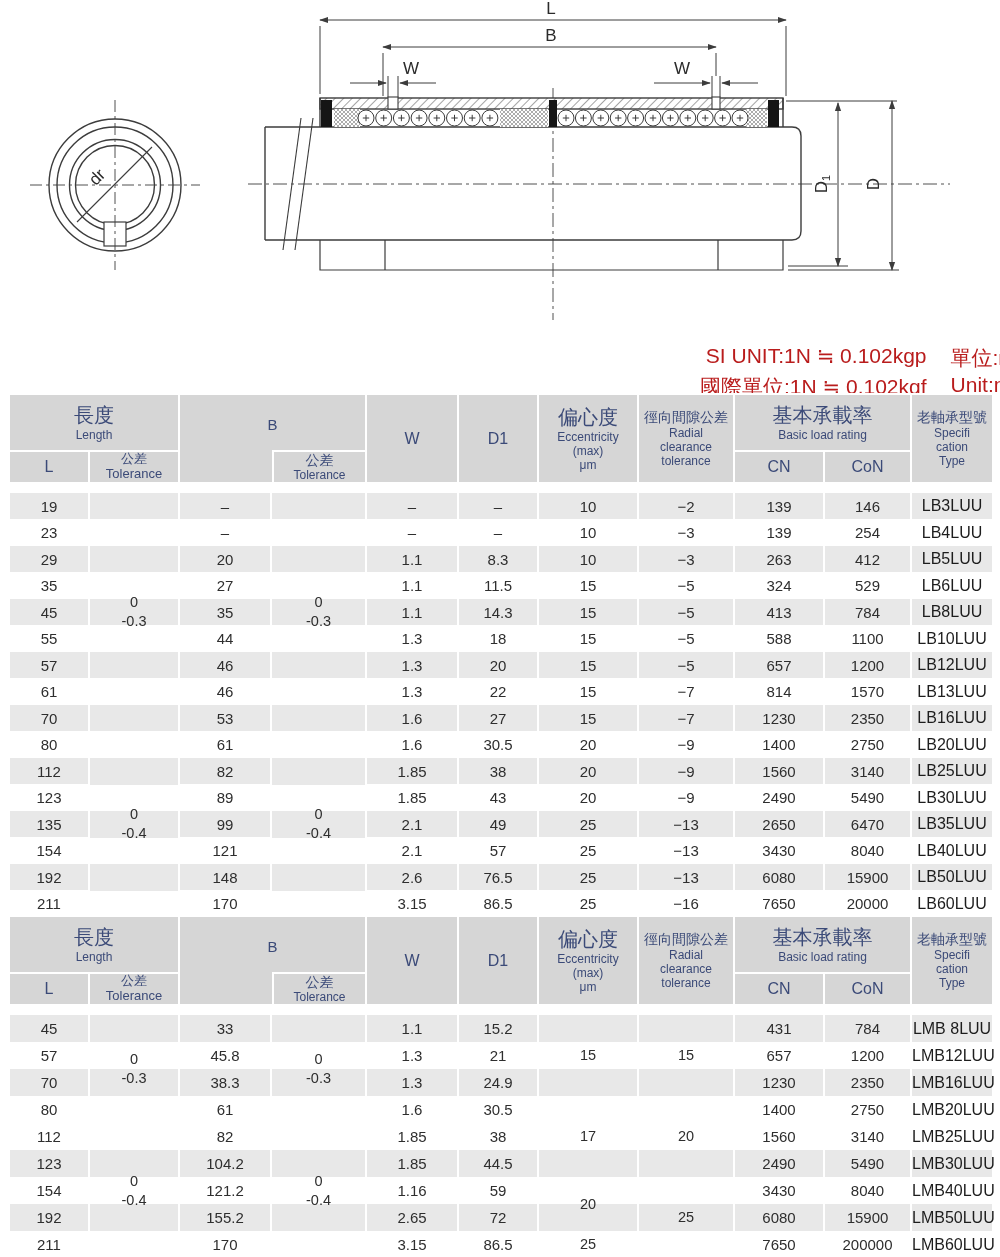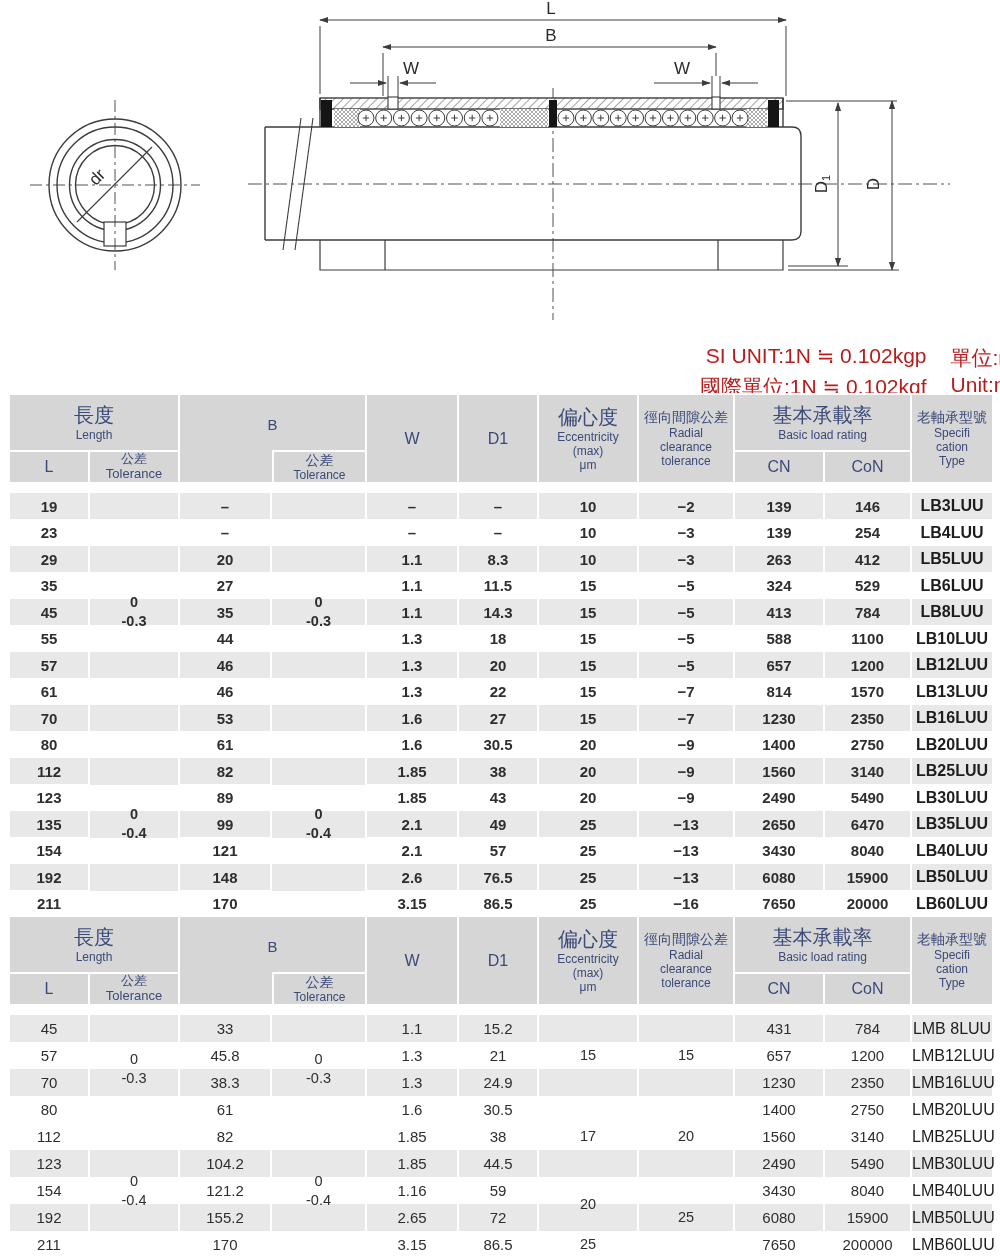--- a/index.html
+++ b/index.html
@@ -25,21 +25,21 @@
   th .zh.s{font-size:14px;line-height:1.2;}
   th .en{font-size:12px;line-height:1.18;}
   .hr2 th .zh, .hr2 th .en{font-size:13px;line-height:1.12;}
   th.h-b{position:relative;vertical-align:top;}
   .b-label{margin-top:21px;font-size:15px;text-align:center;}
   .b-tol{position:absolute;right:0;bottom:0;width:93px;height:32px;box-sizing:border-box;
          border-left:2px solid #fff;border-top:2px solid #fff;background:#d6d6d6;
          display:flex;flex-direction:column;justify-content:center;}
   tr.spacer th{height:9px;background:#ffffff;border:none;padding:0;}
 
-  tbody.striped1{background:repeating-linear-gradient(to bottom,#e8e8e8 0px,#e8e8e8 26.5px,#ffffff 26.5px,#ffffff 53px);font-weight:bold;}
+  tbody.striped1{background:repeating-linear-gradient(to bottom,#e8e8e8 0px,#e8e8e8 26.5px,#ffffff 26.5px,#ffffff 53px);}
   tbody.striped2{background:linear-gradient(to bottom,
       #e8e8e8 0px,#e8e8e8 27px,#ffffff 27px,#ffffff 54px,#e8e8e8 54px,#e8e8e8 81px,
       #ffffff 81px,#ffffff 135px,#e8e8e8 135px,#e8e8e8 162px,#ffffff 162px,#ffffff 189px,
       #e8e8e8 189px,#e8e8e8 216px,#ffffff 216px,#ffffff 243px);}
   tbody td{background:transparent;border-left:2px solid #fff;border-right:2px solid #fff;
       border-top:none;border-bottom:none;text-align:center;vertical-align:middle;
       font-size:15px;color:#2e2e2e;padding:0;}
   tbody.r1 td{height:26.5px;}
   tbody.r2 td{height:27px;}
   td.tol-cell{font-size:14.5px;line-height:1.3;}

